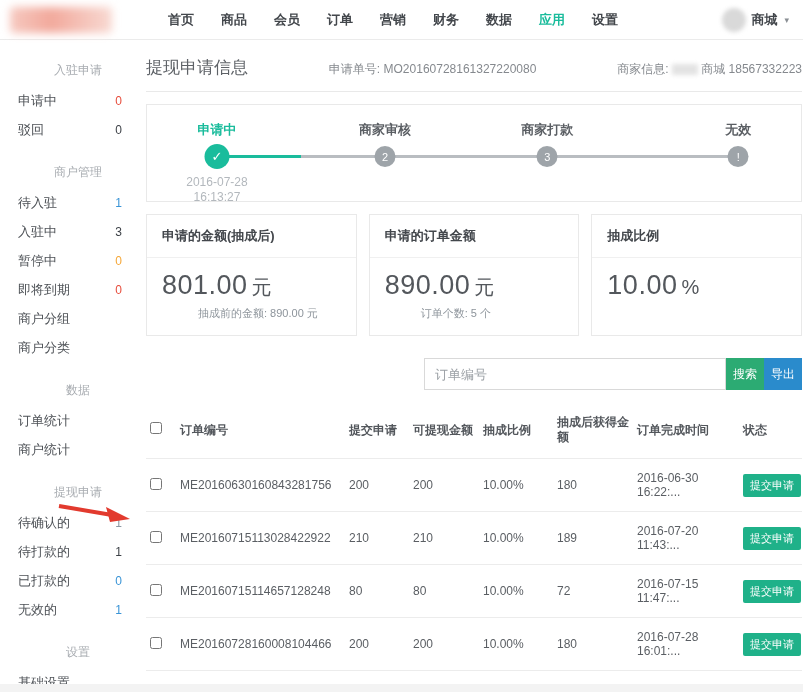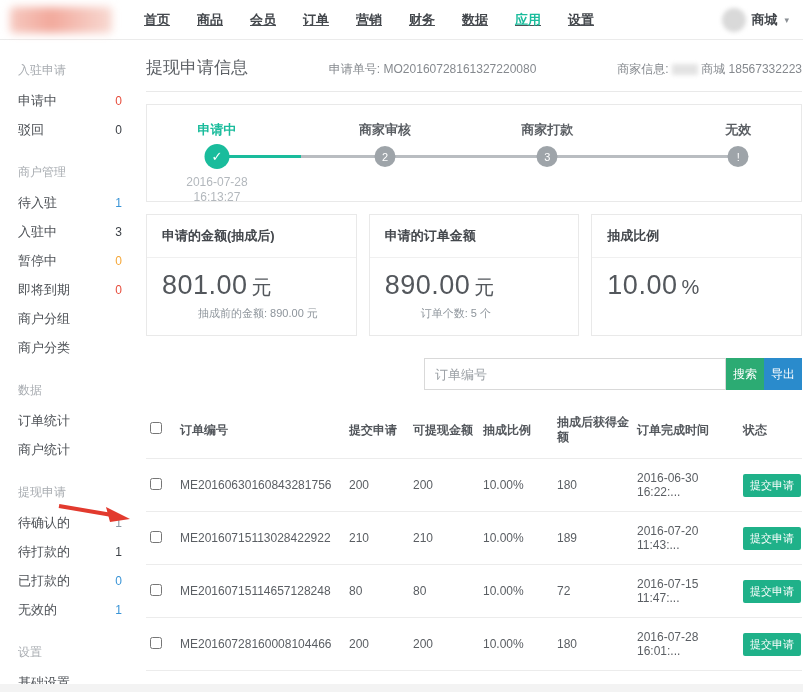--- a/index.html
+++ b/index.html
@@ -4,31 +4,31 @@
 <style>
   * { box-sizing: border-box; margin: 0; padding: 0; }
   html,body { width:803px; height:692px; overflow:hidden; background:#fff;
     font-family:"Liberation Sans","DejaVu Sans",sans-serif; color:#4d5156; }
   .app { position:relative; width:803px; height:692px; background:#fff; }
 
   
   .navbar { height:40px; display:flex; align-items:center; border-bottom:1px solid #ebebeb; background:#fff; }
   .logo-blur { margin-left:10px; width:102px; height:26px; border-radius:4px;
     background:linear-gradient(90deg,#f6c9c0,#f2a99c 40%,#f8d9d2); filter:blur(4px); }
-  .nav-items { display:flex; margin-left:32px; gap:27px;text-decoration:underline; }
+  .nav-items { display:flex; margin-left:56px; gap:27px; }
   .nav-item { font-size:13px; font-weight:bold; color:#43474c; cursor:pointer; white-space:nowrap; }
   .nav-item.active { color:#1abc9c; }
   .nav-user { margin-left:auto; margin-right:14px; display:flex; align-items:center; gap:5px; }
   .avatar-blur { width:24px; height:24px; border-radius:50%; background:#d9d9d9; filter:blur(2px); }
   .nav-user-label { font-size:13px; font-weight:bold; color:#43474c; }
   .caret { font-size:9px; color:#8a8f94; margin-left:2px; }
 
   
   .content { display:flex; height:644px; }
-  .sidebar { width:138px; padding:2px 0 0 18px; position:relative; flex-shrink:0; }
+  .sidebar { width:138px; padding:2px 0 0 18px; position:relative; flex-shrink:0;text-align:center; }
   .main { flex:1; padding:0 3px 0 8px; }
 
   
   .side-section-title { font-size:12px; color:#a8acb1; margin:20px 0 7px; }
   .side-item { height:29px; display:flex; align-items:center; justify-content:space-between;
     padding-right:16px; font-size:13px; color:#4d5156; cursor:pointer; position:relative; }
   .side-count { font-size:12px; }
   .c-red { color:#e74c3c; } .c-blue { color:#3a94d6; } .c-orange { color:#f5a738; }
   .c-dark { color:#3d4147; } .c-gray { color:#8b98a3; }
   .arrow-annot { position:absolute; left:56px; top:460px; width:76px; height:26px; pointer-events:none; }

